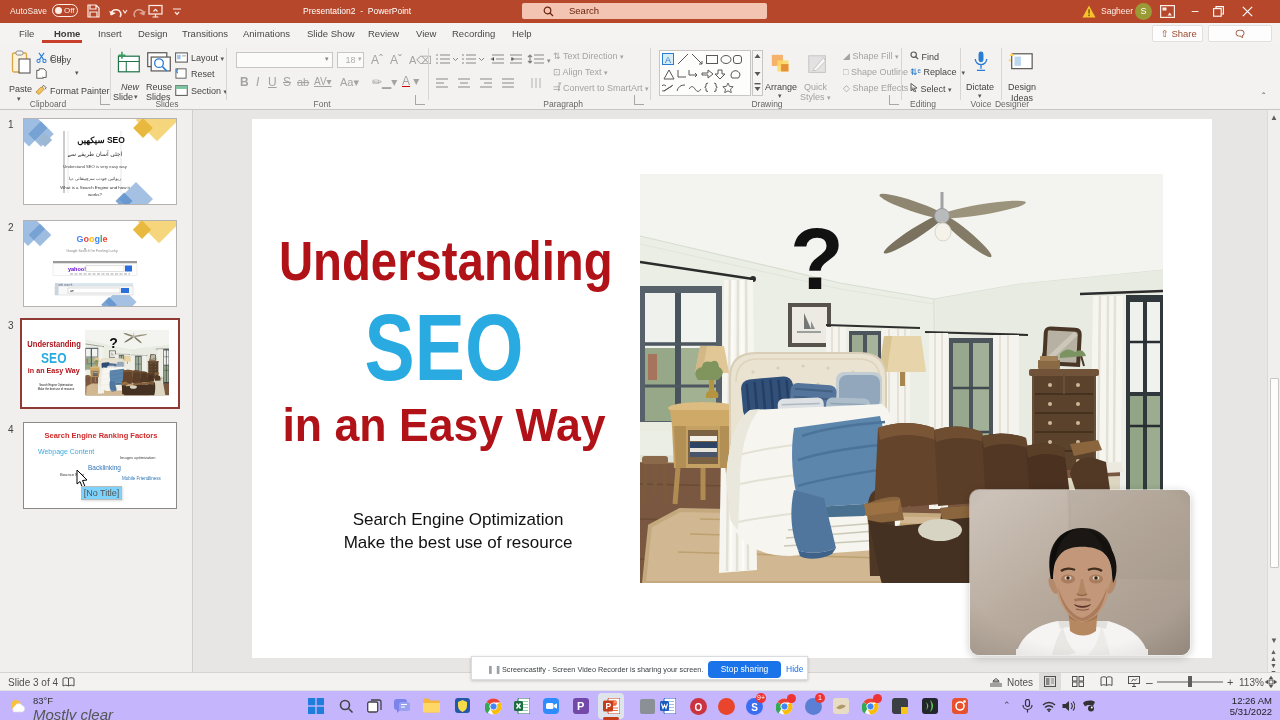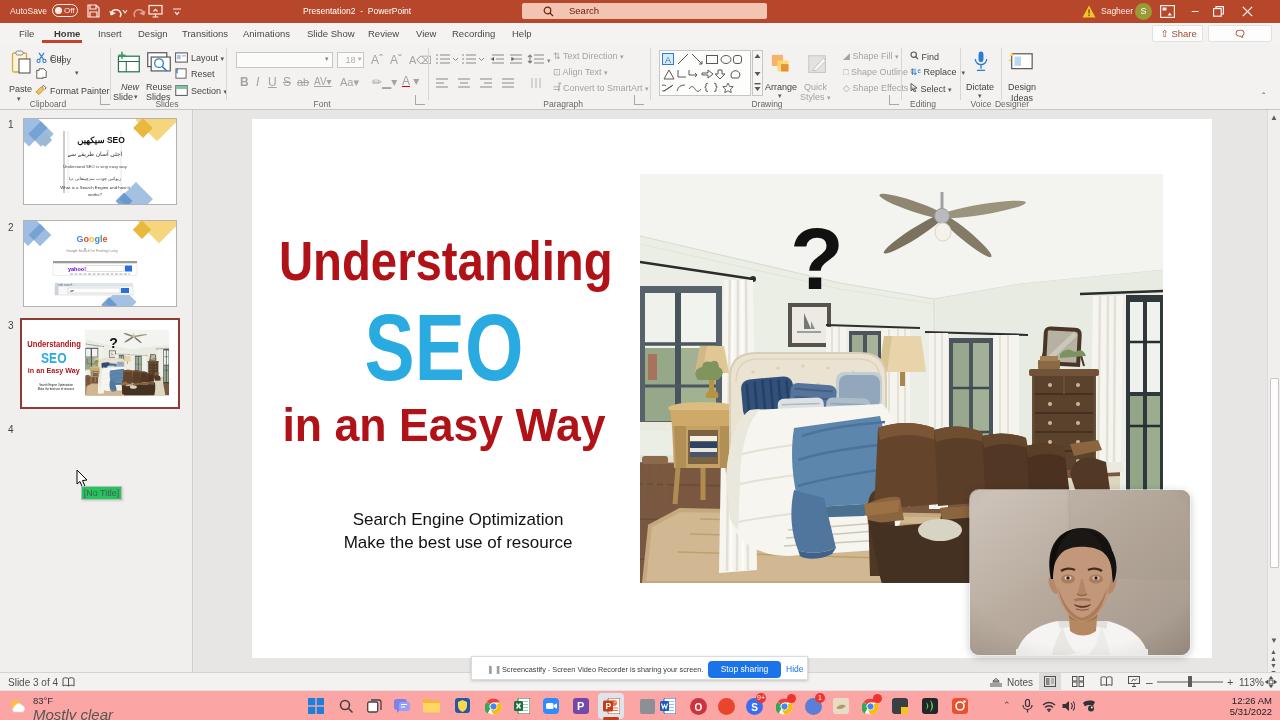--- a/index.html
+++ b/index.html
@@ -41,21 +41,21 @@
   .thumbnum { position:absolute; font-size:10px; color:#444; }
   .thumb { position:absolute; left:23px; width:154px; height:87px; background:#fff; border:1px solid #b5b3b1; overflow:hidden; }
 
   
   #slide { position:absolute; left:252px; top:119px; width:960px; height:539px; background:#fff; overflow:hidden; }
 
   
   #statusbar { position:absolute; left:0; top:672px; width:1280px; height:18px; background:#f4f2f0; border-top:1px solid #d6d4d2; font-size:10px; color:#514f4d; }
 
   
-  #taskbar { position:absolute; left:0; top:690px; width:1280px; height:30px; background:#fca5a5; border-top:1px solid #dfe2e5; }
+  #taskbar { position:absolute; left:0; top:690px; width:1280px; height:30px; background:#c4b5fd; border-top:1px solid #dfe2e5; }
 
   
   #webcam { position:absolute; left:970px; top:490px; width:220px; height:165px; border-radius:9px; overflow:hidden; background:#b0a69e; box-shadow:0 0 0 1px rgba(255,255,255,.5), 0 2px 8px rgba(0,0,0,.25); }
 
   
   #castbar { position:absolute; left:471px; top:656px; width:337px; height:24px; background:#fff; border:1px solid #dadce0; box-shadow:0 1px 3px rgba(0,0,0,.2); font-size:7.3px; color:#3c4043; white-space:nowrap; }
 </style>
 </head>
 <body>
   <div id="titlebar">
@@ -588,24 +588,34 @@
 </g>
 <circle cx="0" cy="0" r="7.5" fill="#b9babc"></circle>
 <circle cx="0" cy="0" r="7.5" fill="none" stroke="#97999b"></circle>
 <ellipse cx="1" cy="16" rx="8" ry="9" fill="#f4f2e9" stroke="#d9d6c9"></ellipse>
 </g>
 </svg><div style="position:absolute;left:150px;top:34px;font-size:88px;font-weight:bold;color:#111;font-family:'Liberation Sans',sans-serif;">?</div></div>
         </div>
       </div>
     </div>
     <span class="thumbnum" style="left:8px;top:314px;">4</span>
+    <div class="thumb" style="top:312px;border:1.5px solid #8a8a8a;">
+      <svg width="154" height="87" viewBox="0 0 154 87">
+        <text x="77" y="15" font-size="7.5" font-weight="bold" text-anchor="middle" fill="#d02a2a" font-family="Liberation Sans">Search Engine Ranking Factors</text>
+        <text x="14" y="31" font-size="7" fill="#3fa9dc" font-family="Liberation Sans">Webpage Content</text>
+        <text x="96" y="36" font-size="4" fill="#444" font-family="Liberation Sans">Images optimization</text>
+        <text x="64" y="47" font-size="6.5" fill="#2e75b6" font-family="Liberation Sans">Backlinking</text>
+        <text x="36" y="53" font-size="4.2" fill="#444" font-family="Liberation Sans">Bounce Rate</text>
+        <text x="98" y="57" font-size="4.5" fill="#2e75b6" font-family="Liberation Sans">Mobile Friendliness</text>
+      </svg>
+    </div>
     <svg style="position:absolute;left:76px;top:360px;" width="14" height="20" viewBox="0 0 14 20">
       <path d="M1 0 L11 10 L6.5 10.5 L9 16.5 L6.5 17.5 L4 11.5 L1 14 Z" fill="#fff" stroke="#000" stroke-width="1"></path>
     </svg>
-    <div style="position:absolute;left:81px;top:376px;width:41px;height:14px;background:#22c55e;border:1px solid #bbb;box-shadow:1px 1px 2px rgba(0,0,0,.15);font-size:9px;color:#555;text-align:center;line-height:13px;">[No Title]</div>
+    <div style="position:absolute;left:81px;top:376px;width:41px;height:14px;background:#7dd3fc;border:1px solid #bbb;box-shadow:1px 1px 2px rgba(0,0,0,.15);font-size:9px;color:#555;text-align:center;line-height:13px;">[No Title]</div>
   </div>
   <div id="workspace"></div>
   <div id="slide">
 <div style="position:absolute;left:0;top:115px;width:384px;text-align:center;font-weight:bold;color:#b11218;font-size:55px;line-height:55px;transform:scaleX(0.86);">Understanding</div>
 <div style="position:absolute;left:0;top:182px;width:384px;text-align:center;font-weight:bold;color:#29abe2;font-size:94px;line-height:94px;transform:scaleX(0.8);">SEO</div>
 <div style="position:absolute;left:0;top:283px;width:384px;text-align:center;font-weight:bold;color:#b11218;font-size:46px;line-height:46px;transform:scaleX(0.97);">in an Easy Way</div>
 <div style="position:absolute;left:0;top:389px;width:412px;text-align:center;color:#111;font-size:17px;line-height:23px;">Search Engine Optimization<br>Make the best use of resource</div>
 <div style="position:absolute;left:388px;top:55px;width:523px;height:409px;"><svg width="523" height="409" viewBox="0 0 523 409">
 <rect width="523" height="409" fill="#ebeee4"></rect>
 <path d="M0 0 H523 V96 L380 110 L294 125 L200 109 L0 62 Z" fill="#f3f4ef"></path>

